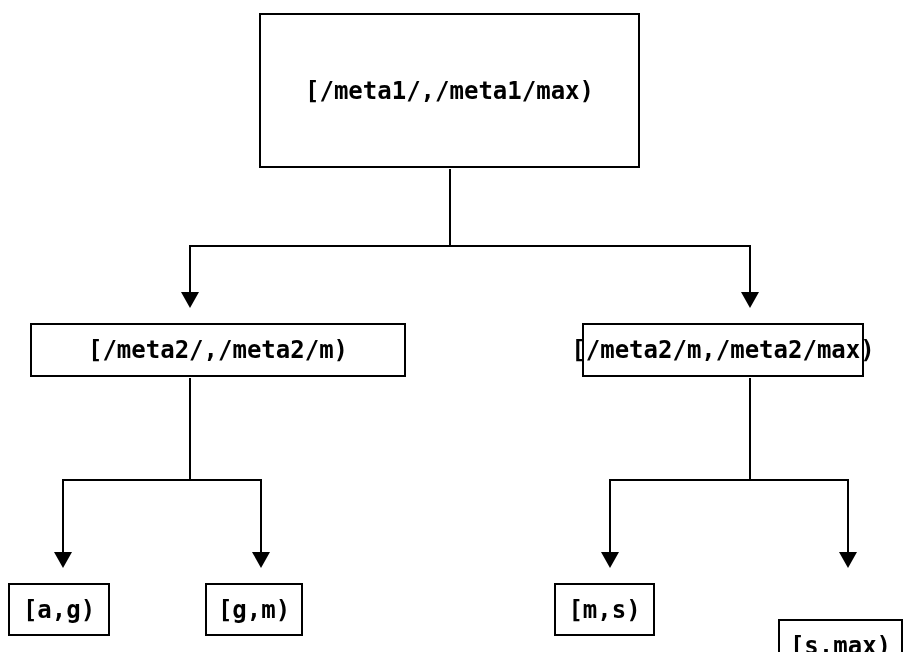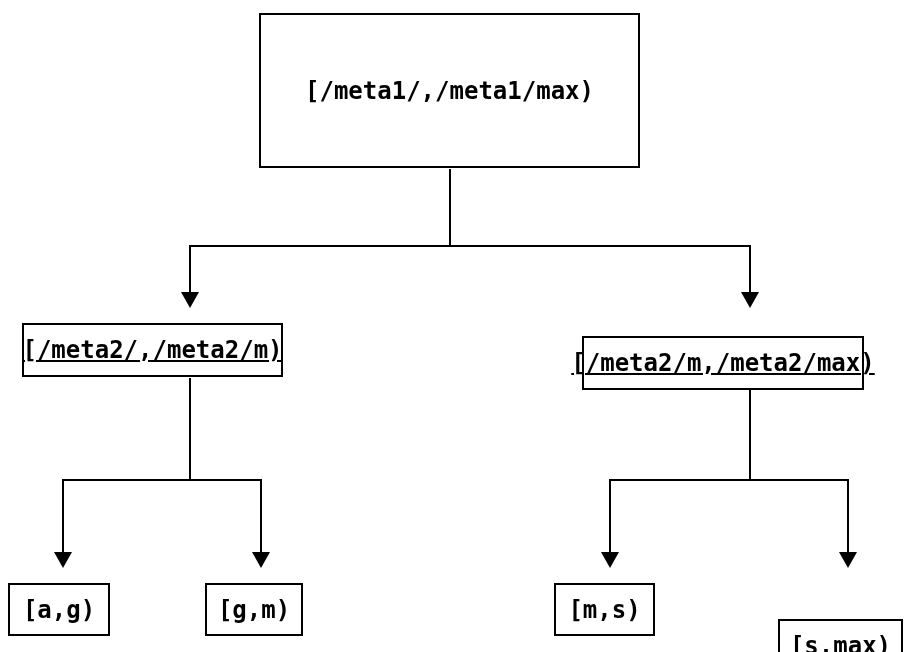--- a/index.html
+++ b/index.html
@@ -38,22 +38,22 @@
     background: var(--bg-color, #ffffff);
     display: flex;
     align-items: center;
     justify-content: center;
     color: var(--text-color, #000000);
     font-size: 24px;
     font-weight: bold;
     white-space: nowrap;
   }
   .node-root  { left: 259px; top: 13px;  width: 381px; height: 155px; }
-  .node-left  { left: 22px;  top: 323px; width: 261px; height: 54px; text-decoration: underline; }
-  .node-right { left: 582px; top: 336px; width: 282px; height: 54px; text-decoration: underline; }
+  .node-left  { left: 30px;  top: 323px; width: 376px; height: 54px; }
+  .node-right { left: 582px; top: 323px; width: 282px; height: 54px; }
   .leaf-0 { left: 8px;   top: 583px; width: 102px; height: 53px; }
   .leaf-1 { left: 205px; top: 583px; width: 98px;  height: 53px; }
   .leaf-2 { left: 554px; top: 583px; width: 101px; height: 53px; justify-content: center; }
   .leaf-3 { left: 778px; top: 583px; width: 125px; height: 53px; margin-top: 36px; }
 </style>
 </head>
 <body>
 
 <div class="canvas" style="--bg-color: #ffffff; --line-color: #000000; --text-color: #000000;">
 

